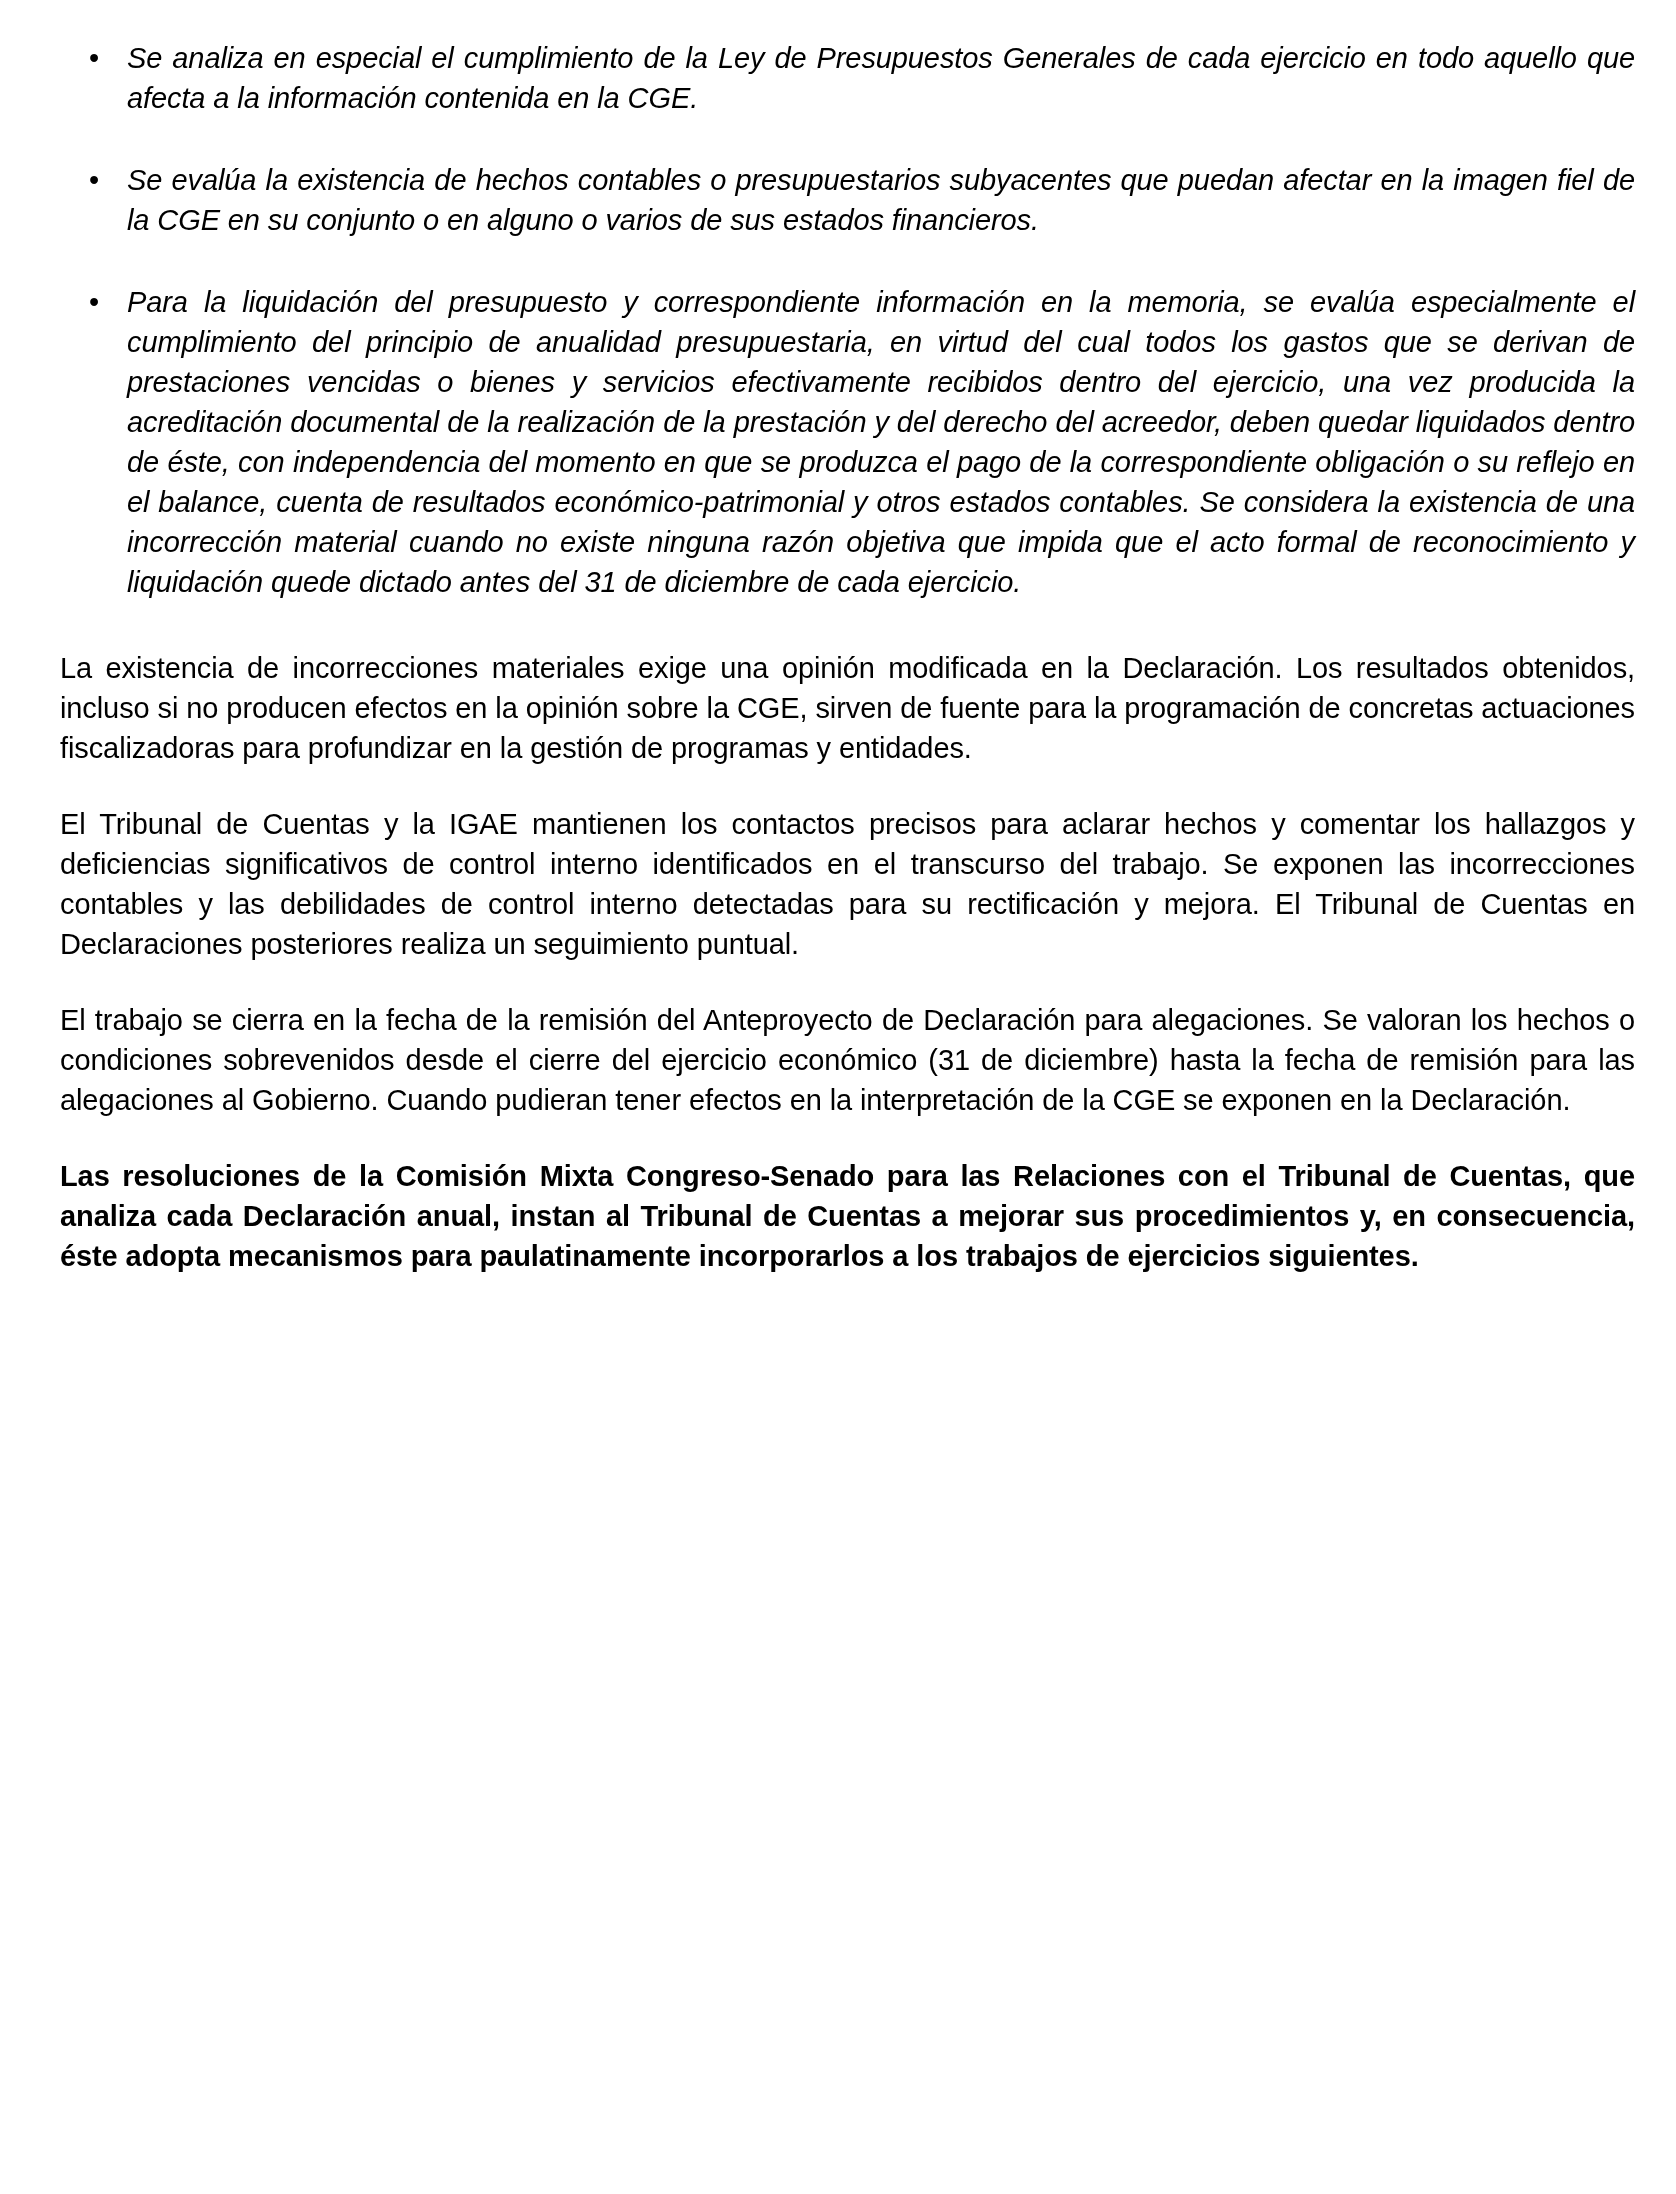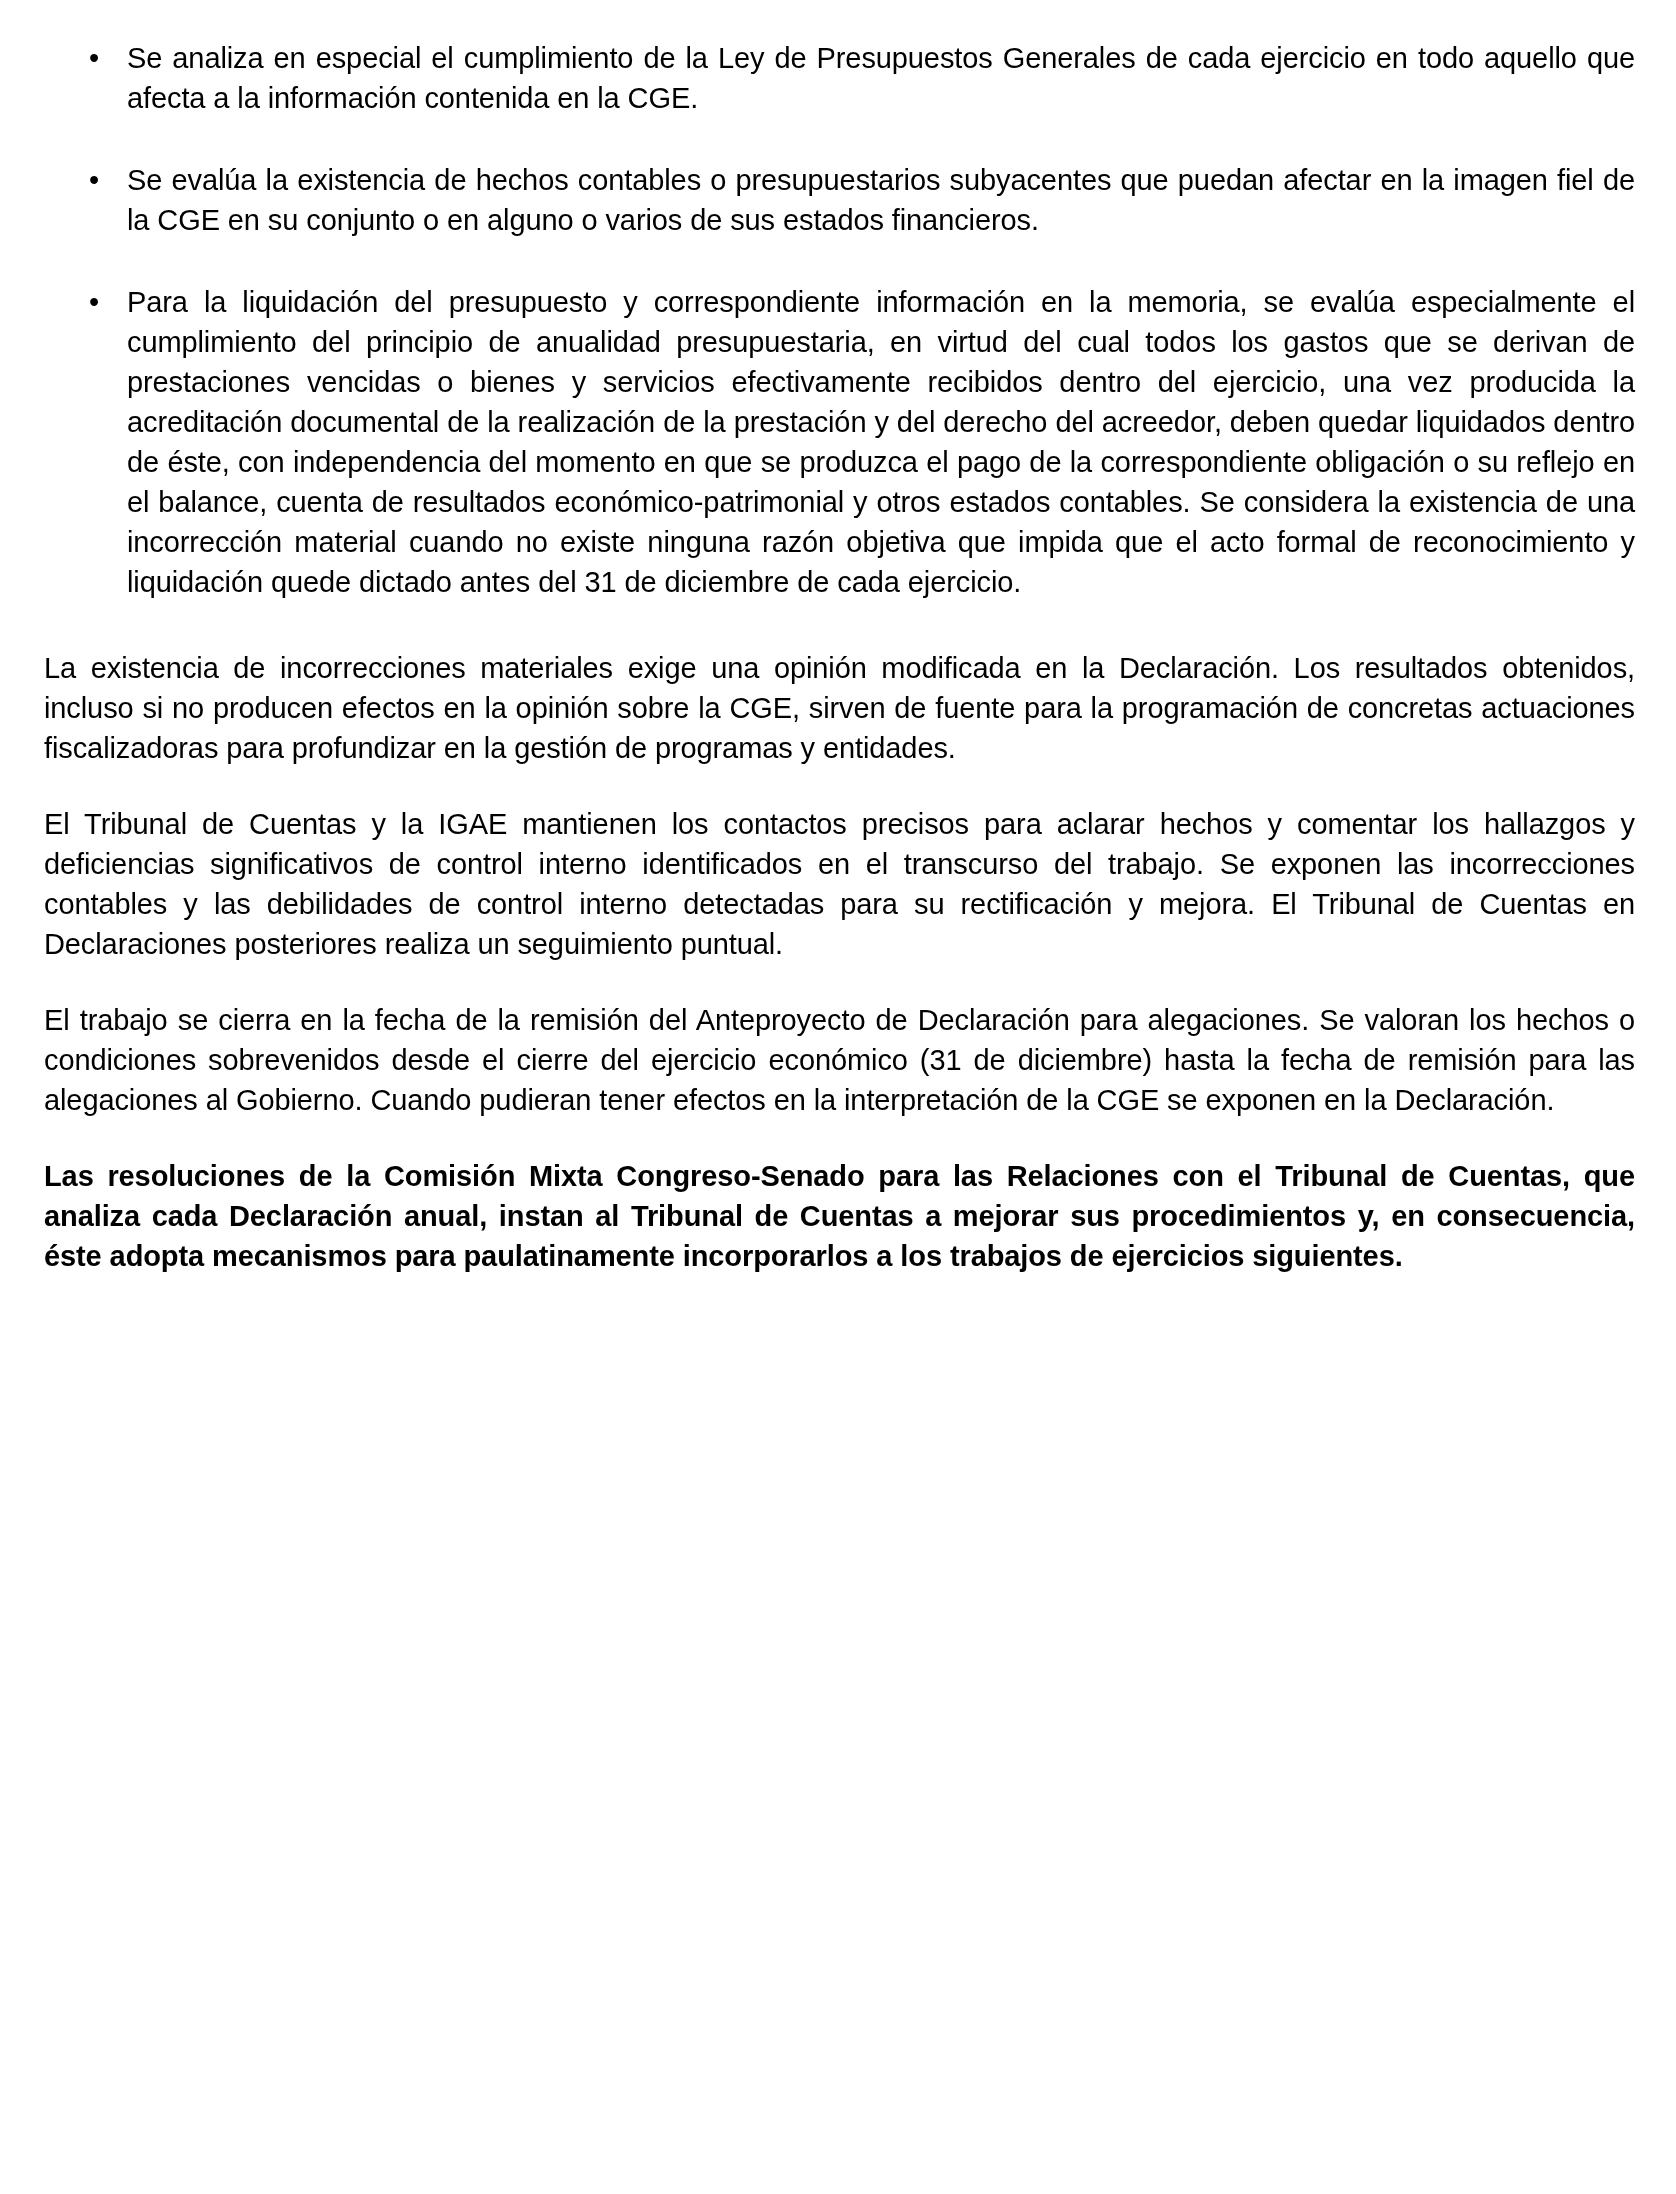--- a/index.html
+++ b/index.html
@@ -55,29 +55,30 @@
     left: 45px;
     top: 0;
     width: 17.4px;
     font-size: 29px;
     line-height: 40px;
     text-align: left;
   }
 
   .bullet-text {
     display: block;
+    font-style: italic;
   }
 
   
   .body-block {
     margin-top: 46px;
   }
 
   .para {
-    margin: 0 0 36px 0;
+    margin: 0 0 36px 16px;
     font-size: 29px;
     line-height: 40px;
     text-align: justify;
     text-justify: inter-word;
     letter-spacing: -0.1px;
   }
 
   .para:last-child {
     margin-bottom: 0;
     font-weight: bold;

